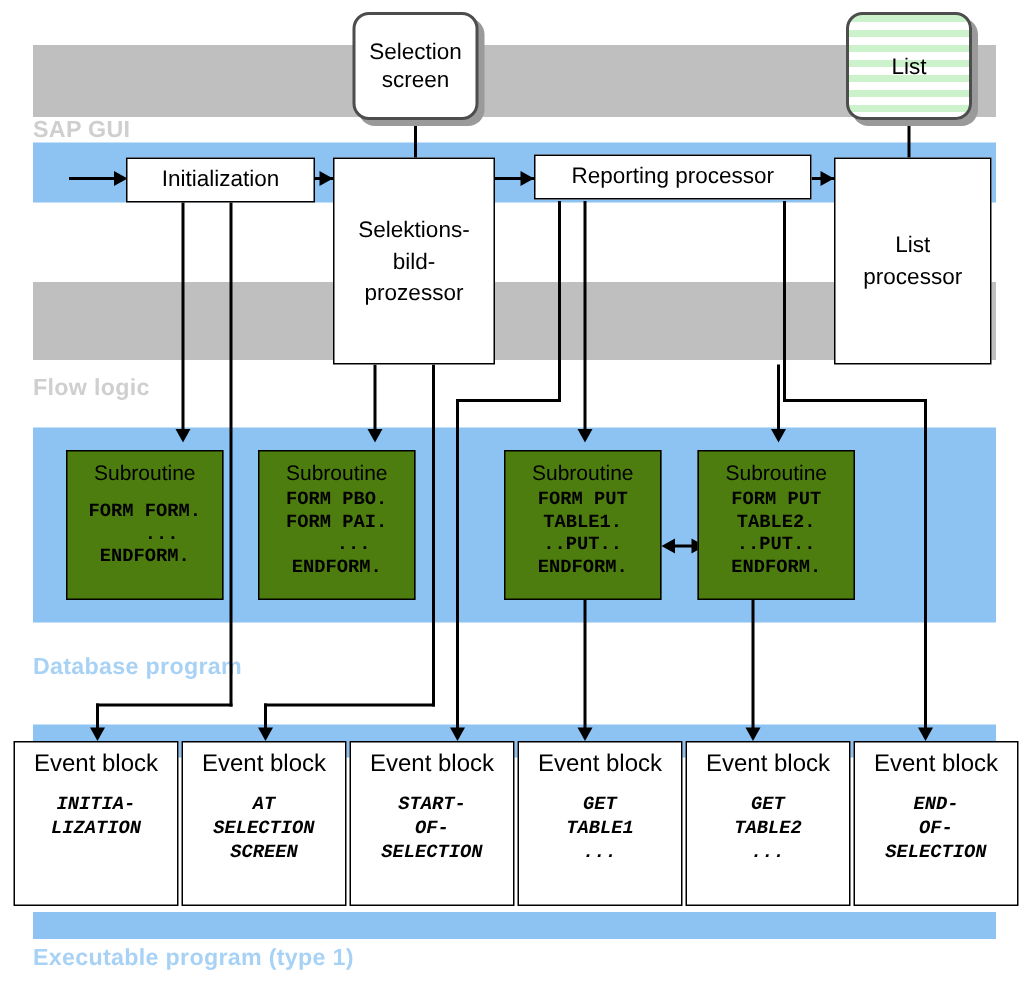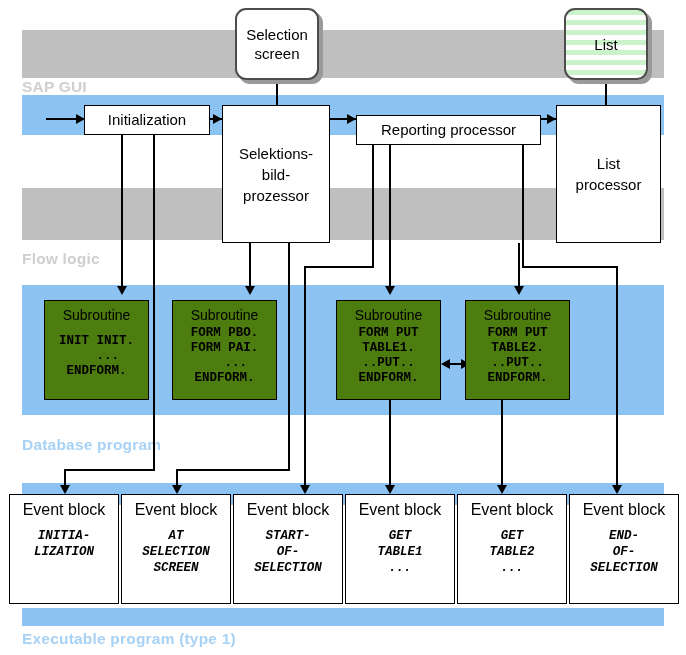--- a/index.html
+++ b/index.html
@@ -71,21 +71,21 @@
       #ffffff 5px, #ffffff 10px);
   }
 
   
   .sel-screen{left:235px;top:8px;width:84px;height:72px;}
   .list-out  {left:564px;top:8px;width:84px;height:72px;}
 
   
   .init-box {left:84px; top:105px;width:126px;height:30px;}
   .sel-proc {left:222px;top:105px;width:108px;height:138px;}
-  .rep-proc {left:356px;top:115px;width:185px;height:30px;}
+  .rep-proc {left:356px;top:103px;width:185px;height:30px;}
   .list-proc{left:556px;top:105px;width:105px;height:138px;}
 
   
   .sub{
     position:absolute;background:#4d7c0f;border:1.4px solid #000;
     box-sizing:border-box;z-index:6;
     display:flex;flex-direction:column;align-items:center;
     justify-content:flex-start;padding-top:6px;
     top:300px;height:100px;
   }
@@ -224,21 +224,21 @@
   <div class="box rep-proc">
     <span style="white-space:pre-line;line-height:18px;">Reporting processor</span>
   </div>
   <div class="box list-proc">
     <span style="white-space:pre-line;line-height:21px;">List
 processor</span>
   </div>
 
   <div class="sub sub1">
     <div class="head">Subroutine</div>
-    <div class="code">INIT INIT.
+    <div class="code">FORM FORM.
    ...
 ENDFORM.</div>
   </div>
   <div class="sub sub2">
     <div class="head">Subroutine</div>
     <div class="code">FORM PBO.
 FORM PAI.
    ...
 ENDFORM.</div>
   </div>

